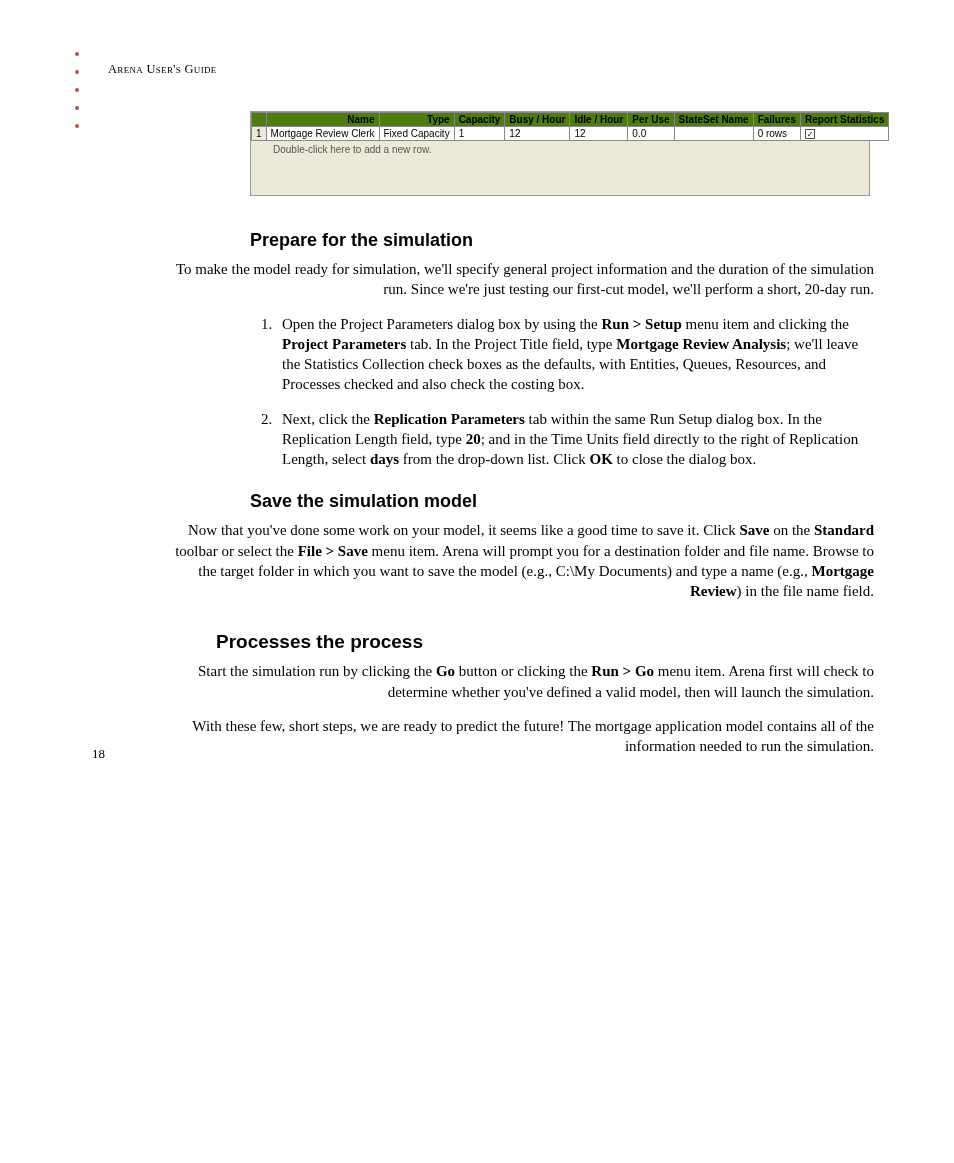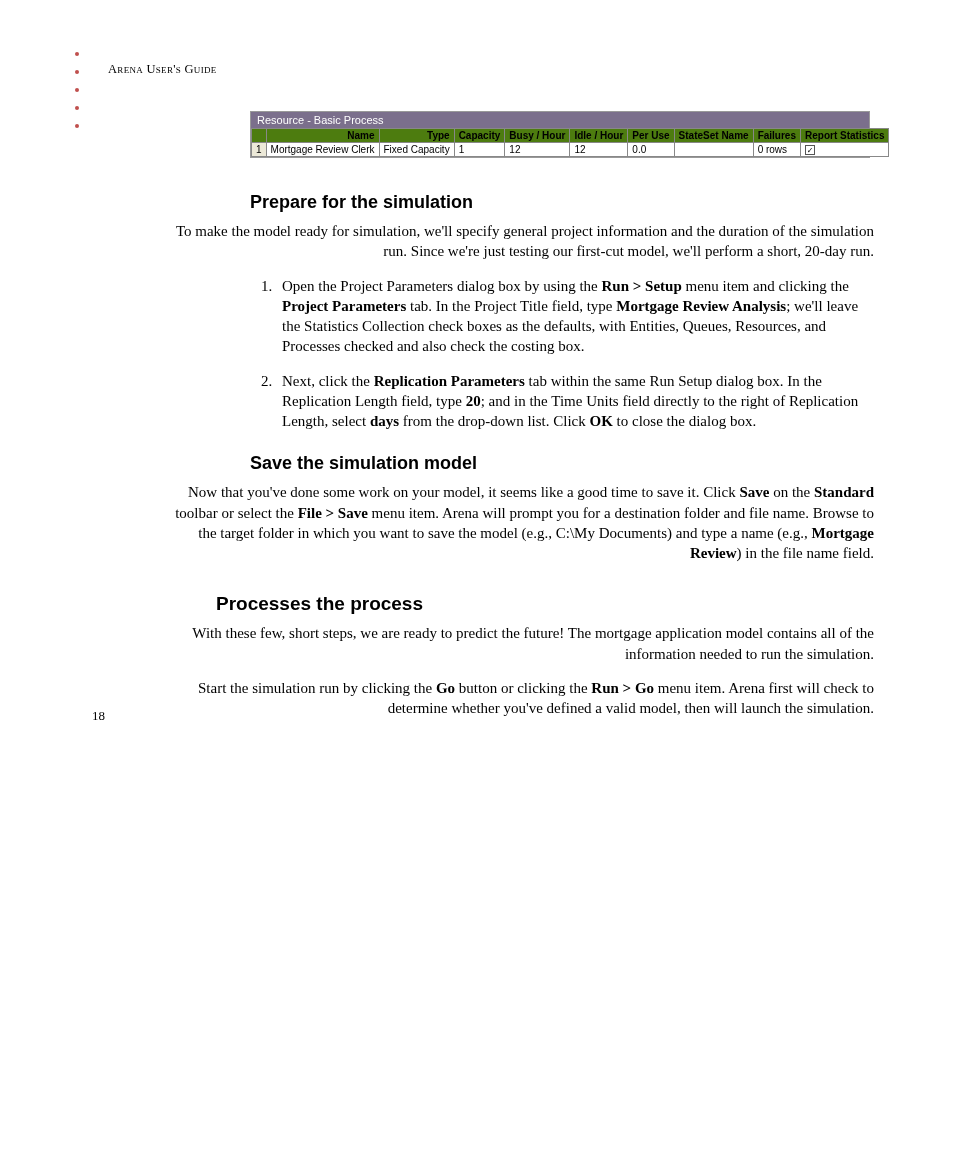--- a/index.html
+++ b/index.html
@@ -118,21 +118,20 @@
       <div></div>
       <div></div>
       <div></div>
   </div>
 
   <div class="running-head">
     <span>A</span><span class="sc">rena</span><span> U</span><span class="sc">ser's</span><span> G</span><span class="sc">uide</span>
   </div>
 
   <div class="screenshot-area">
-    <div class="ss-title">Resource - Basic Process</div>
     <table class="ss-table">
       <tbody>
           <tr>
         <th></th>
         <th>Name</th>
         <th>Type</th>
         <th>Capacity</th>
         <th>Busy / Hour</th>
         <th>Idle / Hour</th>
         <th>Per Use</th>
@@ -147,39 +146,40 @@
         <td>1</td>
         <td>12</td>
         <td>12</td>
         <td>0.0</td>
         <td></td>
         <td>0 rows</td>
         <td><span class="ss-checkbox">✓</span></td>
       </tr>
     </tbody>
       </table>
+    <div class="ss-hint">Double-click here to add a new row.</div>
   </div>
 
   <h2 class="section">Prepare for the simulation</h2>
   <p class="body">To make the model ready for simulation, we'll specify general project information and the duration of the simulation run. Since we're just testing our first-cut model, we'll perform a short, 20-day run.</p>
 
   <ol class="steps">
     <li>
       <span>Open the Project Parameters dialog box by using the </span><b>Run &gt; Setup</b><span> menu item and clicking the </span><b>Project Parameters</b><span> tab. In the Project Title field, type </span><span class="mono">Mortgage Review Analysis</span><span>; we'll leave the Statistics Collection check boxes as the defaults, with Entities, Queues, Resources, and Processes checked and also check the costing box.</span>
     </li>
     <li>
       <span>Next, click the </span><b>Replication Parameters</b><span> tab within the same Run Setup dialog box. In the Replication Length field, type </span><span class="mono">20</span><span>; and in the Time Units field directly to the right of Replication Length, select </span><b>days</b><span> from the drop-down list. Click </span><b>OK</b><span> to close the dialog box.</span>
     </li>
   </ol>
 
   <h2 class="section">Save the simulation model</h2>
   <p class="body">
     <span>Now that you've done some work on your model, it seems like a good time to save it. Click </span><b>Save</b><span> on the </span><b>Standard</b><span> toolbar or select the </span><b>File &gt; Save</b><span> menu item. Arena will prompt you for a destination folder and file name. Browse to the target folder in which you want to save the model (e.g., C:\My Documents) and type a name (e.g., </span><span class="mono">Mortgage Review</span><span>) in the file name field.</span>
   </p>
 
   <h2 class="section larger">Processes the process</h2>
-  <p class="body">With these few, short steps, we are ready to predict the future! The mortgage application model contains all of the information needed to run the simulation.</p>
   <p class="body">
     <span>Start the simulation run by clicking the </span><b>Go</b><span> button or clicking the </span><b>Run &gt; Go</b><span> menu item. Arena first will check to determine whether you've defined a valid model, then will launch the simulation.</span>
   </p>
+  <p class="body">With these few, short steps, we are ready to predict the future! The mortgage application model contains all of the information needed to run the simulation.</p>
 
   <div class="pagenum">18</div>
 </div>
 
 </body></html>

